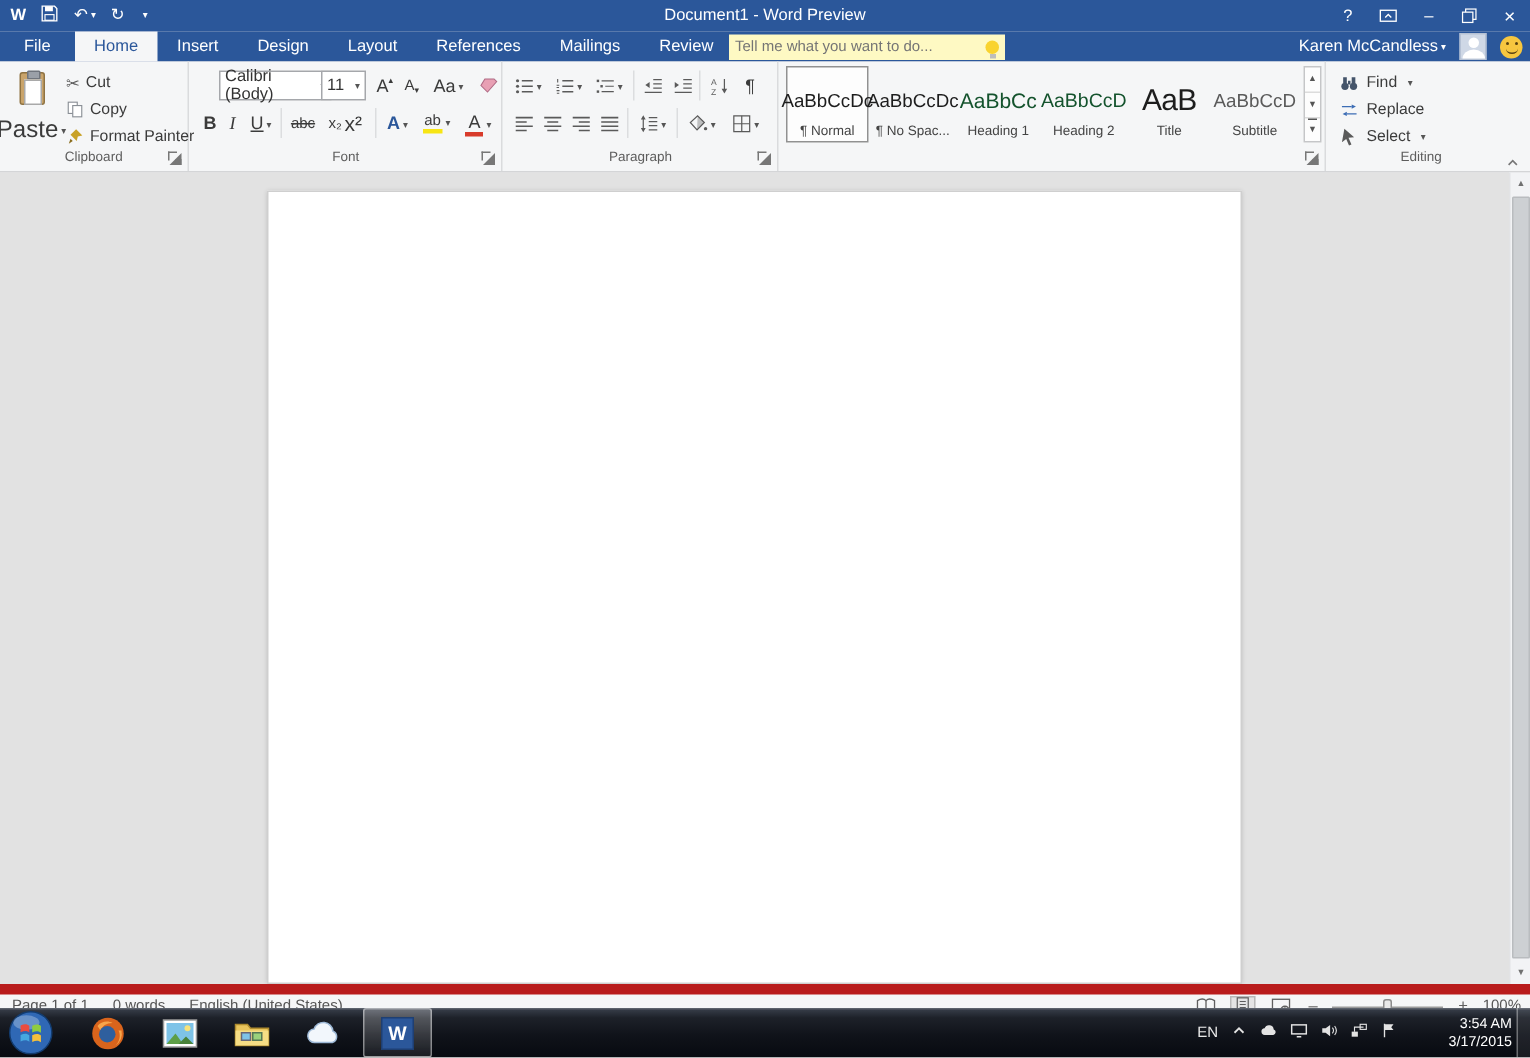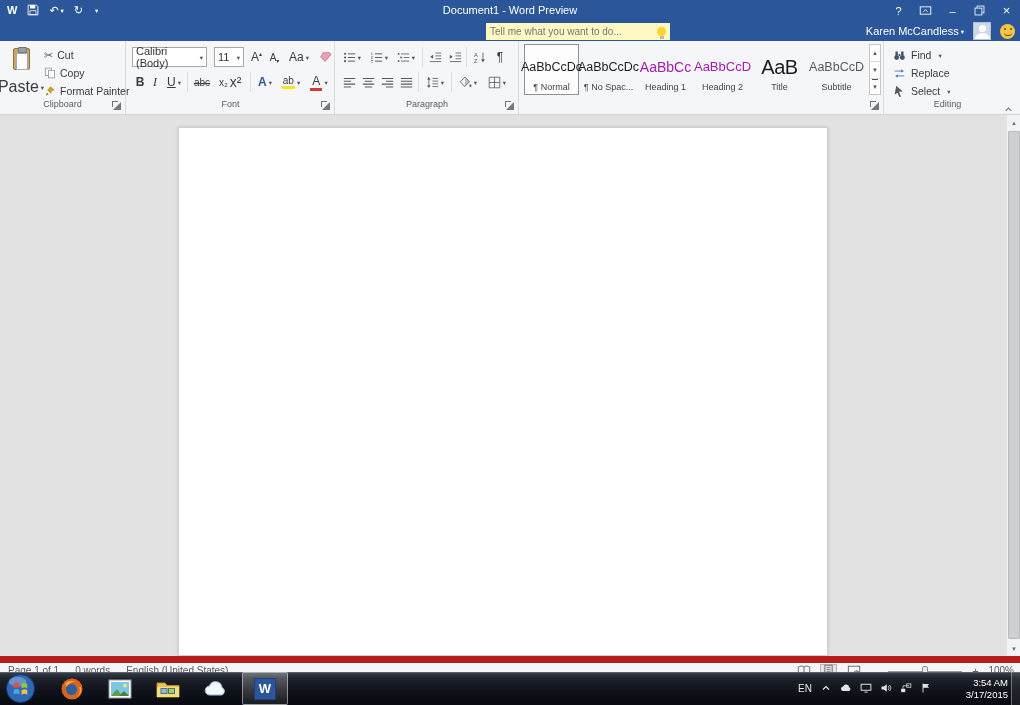--- a/index.html
+++ b/index.html
@@ -52,21 +52,21 @@
   .paste-btn{position:absolute;left:3px;top:4px;width:36px;height:54px;display:flex;flex-direction:column;align-items:center;justify-content:space-between;padding:3px 0;font-size:16px;color:#3b3b3b}
   .paste-ico{width:17px;height:22px;background:#c9a46b;border:1px solid #8f7342;border-radius:2px;position:relative}
   .paste-ico::before{content:"";position:absolute;top:-2px;left:4px;width:7px;height:4px;background:#9aa0a8;border:1px solid #6f757d;border-radius:1px}
   .paste-ico::after{content:"";position:absolute;left:2.5px;top:4px;width:10px;height:15px;background:#fff;border:1px solid #a9a9a9}
   .cliprow{position:absolute;left:44px;height:16px;display:flex;align-items:center;gap:4px;font-size:10.5px;color:#3b3b3b;white-space:nowrap}
 
   
   .stylecard{position:absolute;top:3px;width:55px;height:51px;display:flex;flex-direction:column;align-items:center;justify-content:flex-end;padding-bottom:2px;background:transparent;border:1px solid transparent}
   .stylecard.sel{background:#fdfdfd;border:1px solid #919191}
   .sprev{font-size:12.5px;color:#1d1d1d;line-height:30px;white-space:nowrap}
-  .sprev.h{color:#a21caf}
+  .sprev.h{color:#14532d}
   .sprev.title{font-size:20px;letter-spacing:-.5px}
   .sprev.sub{color:#5a5a5a}
   .sname{font-size:9px;color:#444;white-space:nowrap}
   .sscroll{position:absolute;left:349px;top:3px;width:12px;height:51px;border:1px solid #c5c6c8;background:#fdfdfd;display:flex;flex-direction:column}
   .sscroll span{flex:1;display:flex;align-items:center;justify-content:center;font-size:6px;color:#555;border-bottom:1px solid #dcdcdc}
   .sscroll span:last-child{border-bottom:none;border-top:1px solid #555;margin:0 2px;flex:.9}
 
   
   .editrow{position:absolute;left:8px;height:16px;display:flex;align-items:center;gap:5px;font-size:10.5px;color:#3b3b3b}
 
@@ -264,20 +264,31 @@
       <span class="wbtn">
           <svg width="11" height="11" style="color:#fff">
             <use href="#i-restore"></use>
           </svg>
         </span>
       <span class="wbtn close">×</span>
     </div>
   </div>
 
   <div class="tabrow">
+    <div class="tabs">
+      <span class="tab file">File</span>
+      <span class="tab active">Home</span>
+      <span class="tab">Insert</span>
+      <span class="tab">Design</span>
+      <span class="tab">Layout</span>
+      <span class="tab">References</span>
+      <span class="tab">Mailings</span>
+      <span class="tab">Review</span>
+      <span class="tab">View</span>
+    </div>
     <div class="tellme">
       <input type="text" placeholder="Tell me what you want to do..." style="">
       <span class="bulb"></span>
     </div>
     <div class="userzone">
       <span><span>Karen McCandless</span><span class="dd w"></span></span>
       <span class="avatar"></span>
       <span class="smiley"></span>
     </div>
   </div>
@@ -303,21 +314,21 @@
         <svg width="12" height="12">
             <use href="#i-brush"></use>
           </svg>
         <span>Format Painter</span>
       </div>
       <div class="glabel">Clipboard</div>
       <span class="launcher"></span>
     </div>
 
     <div class="group" style="left:127px;width:208px">
-      <div class="combo" style="left:5px;top:6px;width:75px">
+      <div class="combo" style="left:19px;top:6px;width:75px">
         <span>Calibri (Body)</span>
           <span class="dd"></span>
       </div>
       <div class="combo" style="left:87px;top:6px;width:30px">
         <span>11</span>
           <span class="dd"></span>
       </div>
       <div class="rbtn" style="left:121px;top:6px;width:17px">
           <span>A</span>
           <span style="font-size:6px;margin-top:-8px">▴</span>

